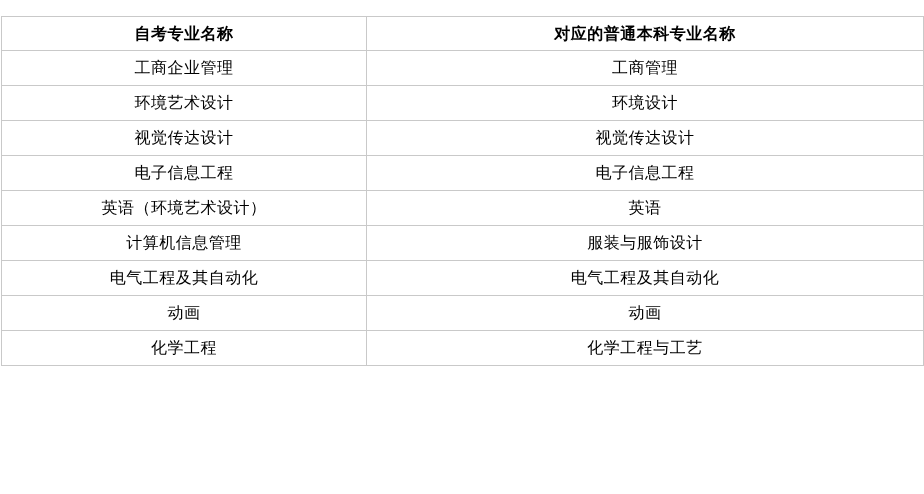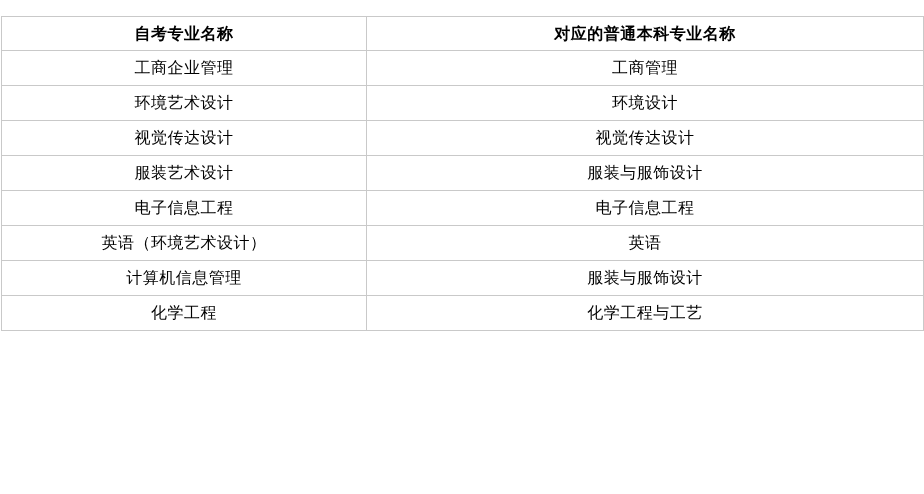--- a/index.html
+++ b/index.html
@@ -69,34 +69,38 @@
       </tr>
       <tr>
         <td>环境艺术设计</td>
         <td>环境设计</td>
       </tr>
       <tr>
         <td>视觉传达设计</td>
         <td>视觉传达设计</td>
       </tr>
       <tr>
-        <td>服装艺术设计</td>
-        <td>服装与服饰设计</td>
-      </tr>
-      <tr>
         <td>电子信息工程</td>
         <td>电子信息工程</td>
       </tr>
       <tr>
         <td>英语（环境艺术设计）</td>
         <td>英语</td>
       </tr>
       <tr>
         <td>计算机信息管理</td>
         <td>服装与服饰设计</td>
       </tr>
       <tr>
+        <td>电气工程及其自动化</td>
+        <td>电气工程及其自动化</td>
+      </tr>
+      <tr>
+        <td>动画</td>
+        <td>动画</td>
+      </tr>
+      <tr>
         <td>化学工程</td>
         <td>化学工程与工艺</td>
       </tr>
     </tbody>
   </table>
 </div>
 
 </body></html>

